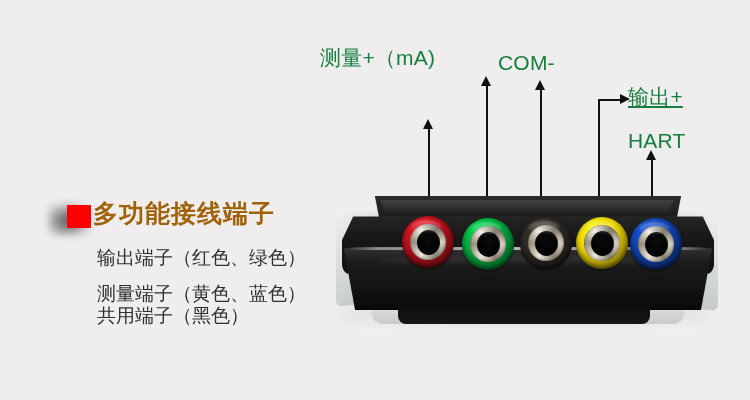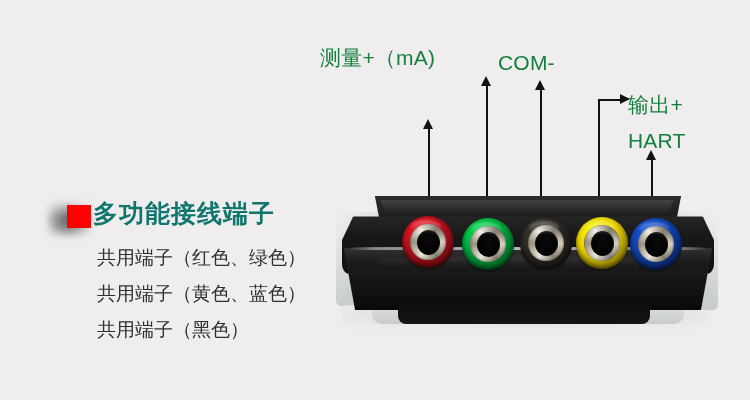--- a/index.html
+++ b/index.html
@@ -19,21 +19,21 @@
     white-space:nowrap;
     font-size:21px;
     line-height:26px;
     letter-spacing:0.2px;
     color:#15803d;
     font-weight:400;
   }
   #label-ma{left:320px;top:45px;}
   #label-trtc{left:130px;top:88px;}
   #label-com{left:498px;top:50px;}
-  #label-out{left:628px;top:92px;}
+  #label-out{left:628px;top:84px;text-decoration:underline;}
   #label-hart{left:628px;top:128px;}
 
   
   .leader{position:absolute;background:#111;}
   .vline{width:1.6px;}
   .hline{height:1.6px;}
   .arrow-up{
     position:absolute;
     width:0;height:0;
     border-left:5.5px solid transparent;
@@ -55,29 +55,29 @@
     background:radial-gradient(ellipse at 45% 55%, rgba(30,30,30,.72) 0%, rgba(60,60,60,.45) 38%, rgba(120,120,120,.12) 70%, rgba(160,160,160,0) 100%);
     filter:blur(3px);
   }
   #marker-square{
     position:absolute;left:19px;top:9px;width:24px;height:23px;
     background:#fd0000;
   }
   #heading{
     position:absolute;left:93px;top:197px;
     font-size:25px;font-weight:bold;letter-spacing:1px;
-    color:#0f766e;white-space:nowrap;
+    color:#a16207;white-space:nowrap;
   }
   .sub{
     position:absolute;left:97px;
     font-size:19px;line-height:22px;color:#303030;white-space:nowrap;
   }
   #sub0{top:247px;}
   #sub1{top:283px;}
-  #sub2{top:319px;}
+  #sub2{top:305px;}
 
   
   #device{position:absolute;left:336px;top:192px;width:382px;height:140px;}
 
   #dev-shadow{
     position:absolute;left:6px;top:108px;width:366px;height:26px;
     background:radial-gradient(ellipse at 50% 50%, rgba(120,120,120,.35) 0%, rgba(160,160,160,.12) 60%, rgba(200,200,200,0) 100%);
     filter:blur(3px);
   }
   
@@ -185,22 +185,22 @@
   <div class="arrow-right" style="left:620px;top:94px;"></div>
 
   <div class="leader vline" style="left:651px;top:160px;height:62px;"></div>
   <div class="arrow-up" style="left:646px;top:150px;"></div>
 
   <div id="marker-wrap">
     <div id="marker-shadow"></div>
     <div id="marker-square" style="background: rgb(253, 0, 0);"></div>
   </div>
   <div id="heading">多功能接线端子</div>
-  <div class="sub" id="sub0">共用端子（红色、绿色）</div>
-  <div class="sub" id="sub1">共用端子（黄色、蓝色）</div>
+  <div class="sub" id="sub0">输出端子（红色、绿色）</div>
+  <div class="sub" id="sub1">测量端子（黄色、蓝色）</div>
   <div class="sub" id="sub2">共用端子（黑色）</div>
 
   <div id="device">
     <div id="dev-shadow"></div>
 
     <div class="plate" id="plate-left"></div>
     <div class="plate" id="plate-right"></div>
     <div class="plate" id="plate-bottom"></div>
 
     <div id="body-top"></div>

